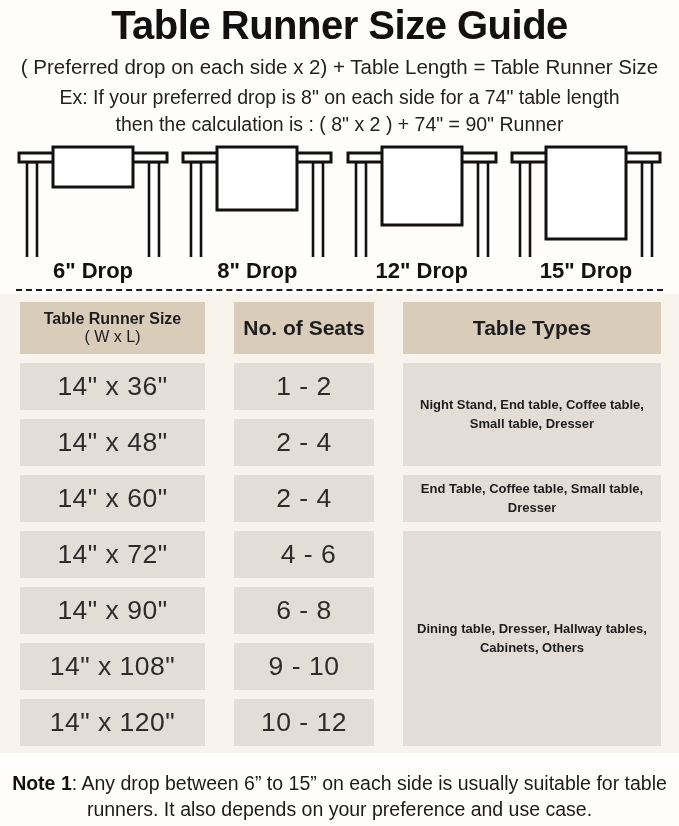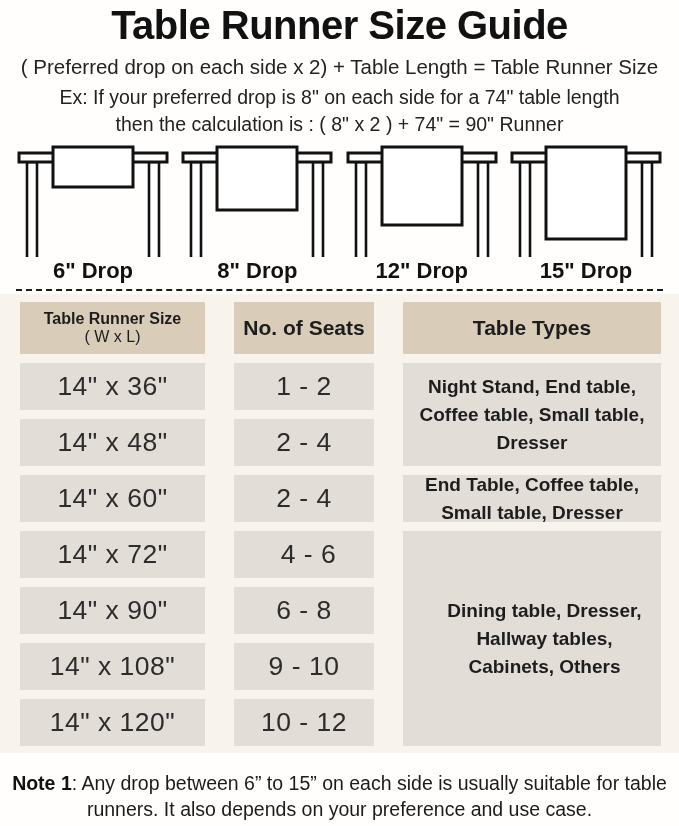--- a/index.html
+++ b/index.html
@@ -57,21 +57,21 @@
   .cell{
     background:var(--cell-bg);
     display:flex;flex-direction:column;align-items:center;justify-content:center;
     text-align:center;
   }
   .hcell{background:var(--header-bg);}
   .h-line1{font-size:16px;font-weight:bold;line-height:1.1;}
   .h-line2{font-size:16px;line-height:1.15;}
   .h-single{font-size:21px;font-weight:bold;}
   .size-cell,.seats-cell{font-size:26.5px;color:#2c2c2c;letter-spacing:0.5px;}
-  .type-cell{font-size:19px;font-weight:bold;line-height:1.45;padding:2px 10px;}
+  .type-cell{font-size:13px;font-weight:bold;line-height:1.45;padding:2px 10px;}
 
   
   .notes{
     text-align:center;
     padding:8px 4px 0 4px;
     font-size:19.5px;line-height:1.32;color:#1b1b1b;
   }
   .note{margin-top:10px;}
   .note b{font-weight:bold;color:#111;}
 </style>
@@ -145,21 +145,21 @@
         <div class="cell size-cell" style="grid-area: 5 / 1;">14" x 72"</div>
         <div class="cell seats-cell" style="grid-area: 5 / 2; padding-left: 9px;">4 - 6</div>
         <div class="cell size-cell" style="grid-area: 6 / 1;">14" x 90"</div>
         <div class="cell seats-cell" style="grid-area: 6 / 2;">6 - 8</div>
         <div class="cell size-cell" style="grid-area: 7 / 1;">14" x 108"</div>
         <div class="cell seats-cell" style="grid-area: 7 / 2;">9 - 10</div>
         <div class="cell size-cell" style="grid-area: 8 / 1;">14" x 120"</div>
         <div class="cell seats-cell" style="grid-area: 8 / 2;">10 - 12</div>
         <div class="cell type-cell" style="grid-area: 2 / 3 / span 2;">Night Stand, End table, Coffee table, Small table, Dresser</div>
         <div class="cell type-cell" style="grid-area: 4 / 3;">End Table, Coffee table, Small table, Dresser</div>
-        <div class="cell type-cell" style="grid-area: 5 / 3 / span 4; padding-left: 35px;">Dining table, Dresser, Hallway tables, Cabinets, Others</div>
+        <div class="cell type-cell" style="grid-area: 5 / 3 / span 4;">Dining table, Dresser, Hallway tables, Cabinets, Others</div>
       </div>
   </div>
 
   <div class="notes">
     <div class="note"><b>Note 1</b><span>: Any drop between 6” to 15” on each side is usually suitable for table runners. It also depends on your preference and use case.</span></div>
     <div class="note"><b>Note 2</b><span>: Measure your table, and select right size before ordering.</span></div>
   </div>
 
 </div>
 

